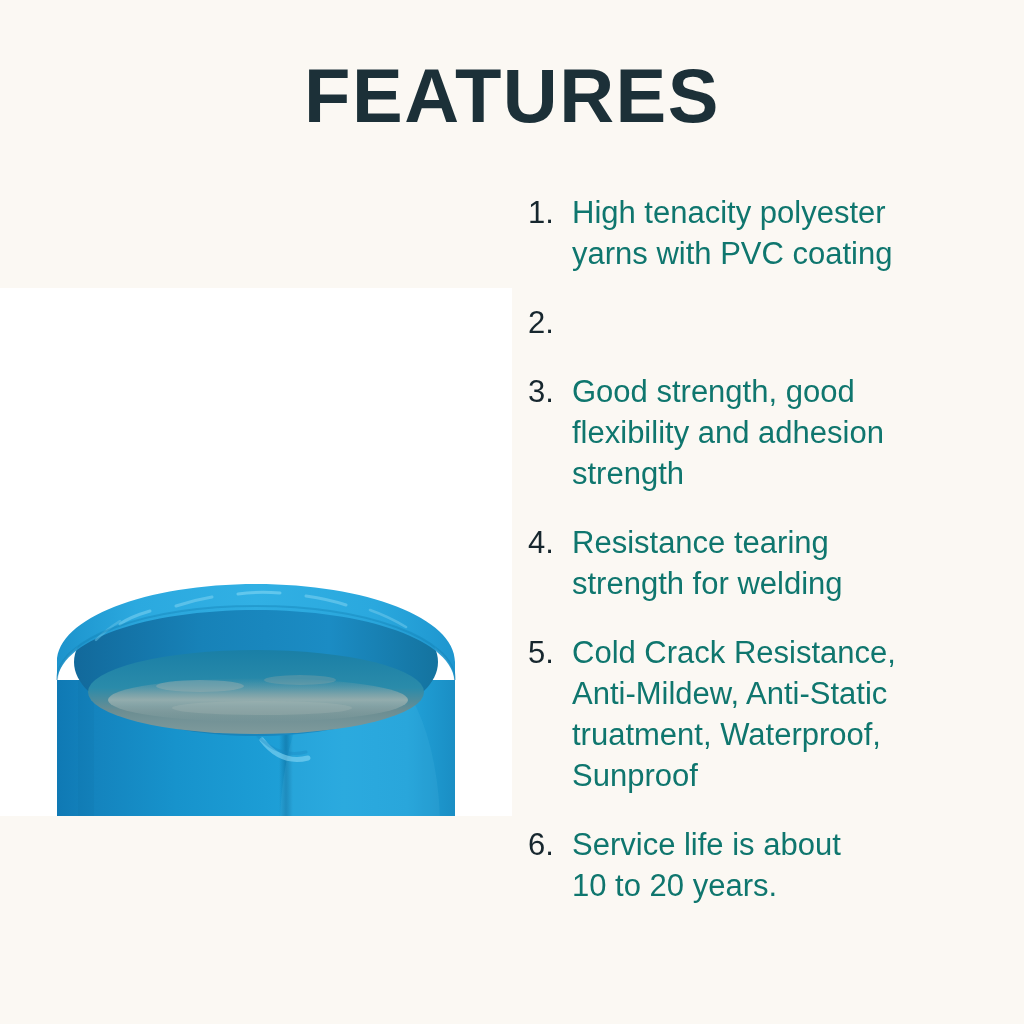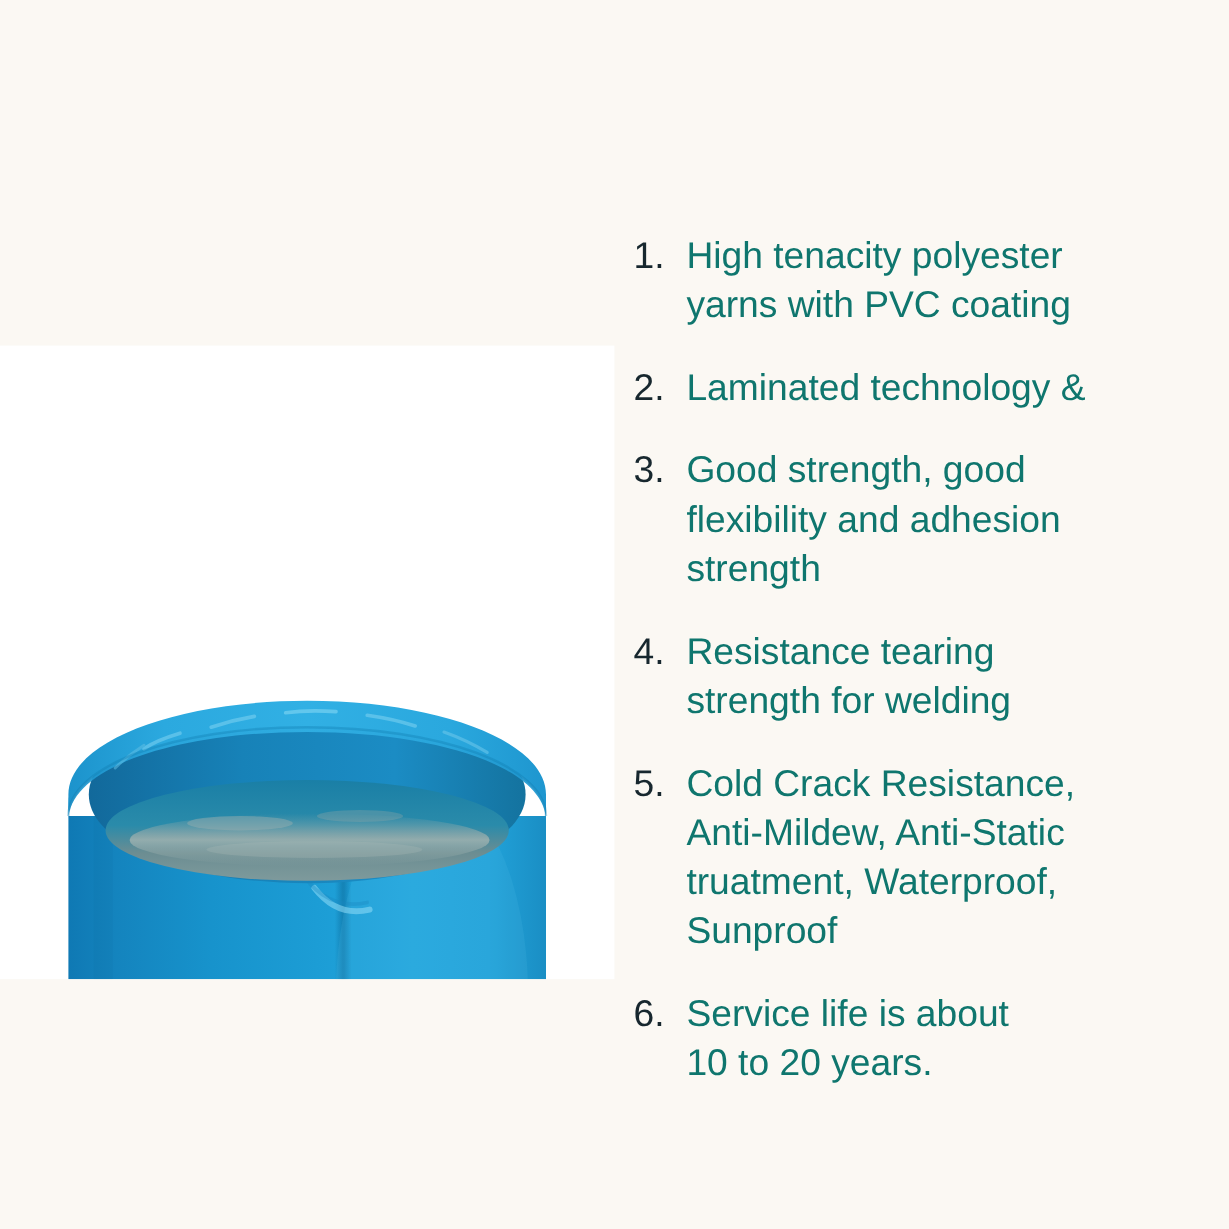--- a/index.html
+++ b/index.html
@@ -83,20 +83,23 @@
 
   
   .feature-item[data-weight="medium"] .feature-text { font-weight:400; }
   .feature-item[data-weight="medium"] .feature-text .heavy { font-weight:600; }
 </style>
 </head>
 <body>
 
 <div id="page">
 
+  <div id="title">
+    <span id="title-inner">FEATURES</span>
+  </div>
 
   <div id="photo-card">
     <svg id="product-svg" viewBox="0 0 512 528">
       <defs>
 
         <linearGradient id="bodyGrad" x1="0" y1="0" x2="1" y2="0">
           <stop offset="0.00" stop-color="#0F79B4"></stop>
           <stop offset="0.10" stop-color="#1484BE"></stop>
           <stop offset="0.30" stop-color="#1793CC"></stop>
           <stop offset="0.52" stop-color="#1C9DD5"></stop>
@@ -251,21 +254,21 @@
   <ol id="feature-list">
 
     <li class="feature-item">
       <span class="feature-num">1.</span>
       <span class="feature-text">High tenacity polyester
 yarns with PVC coating</span>
     </li>
 
     <li class="feature-item" data-weight="medium">
       <span class="feature-num">2.</span>
-      <span class="feature-text"><span>Laminated technology &amp;</span><br></span>
+      <span class="feature-text"><br></span>
     </li>
 
     <li class="feature-item">
       <span class="feature-num">3.</span>
       <span class="feature-text">Good strength, good
 flexibility and adhesion
 strength</span>
     </li>
 
     <li class="feature-item">

